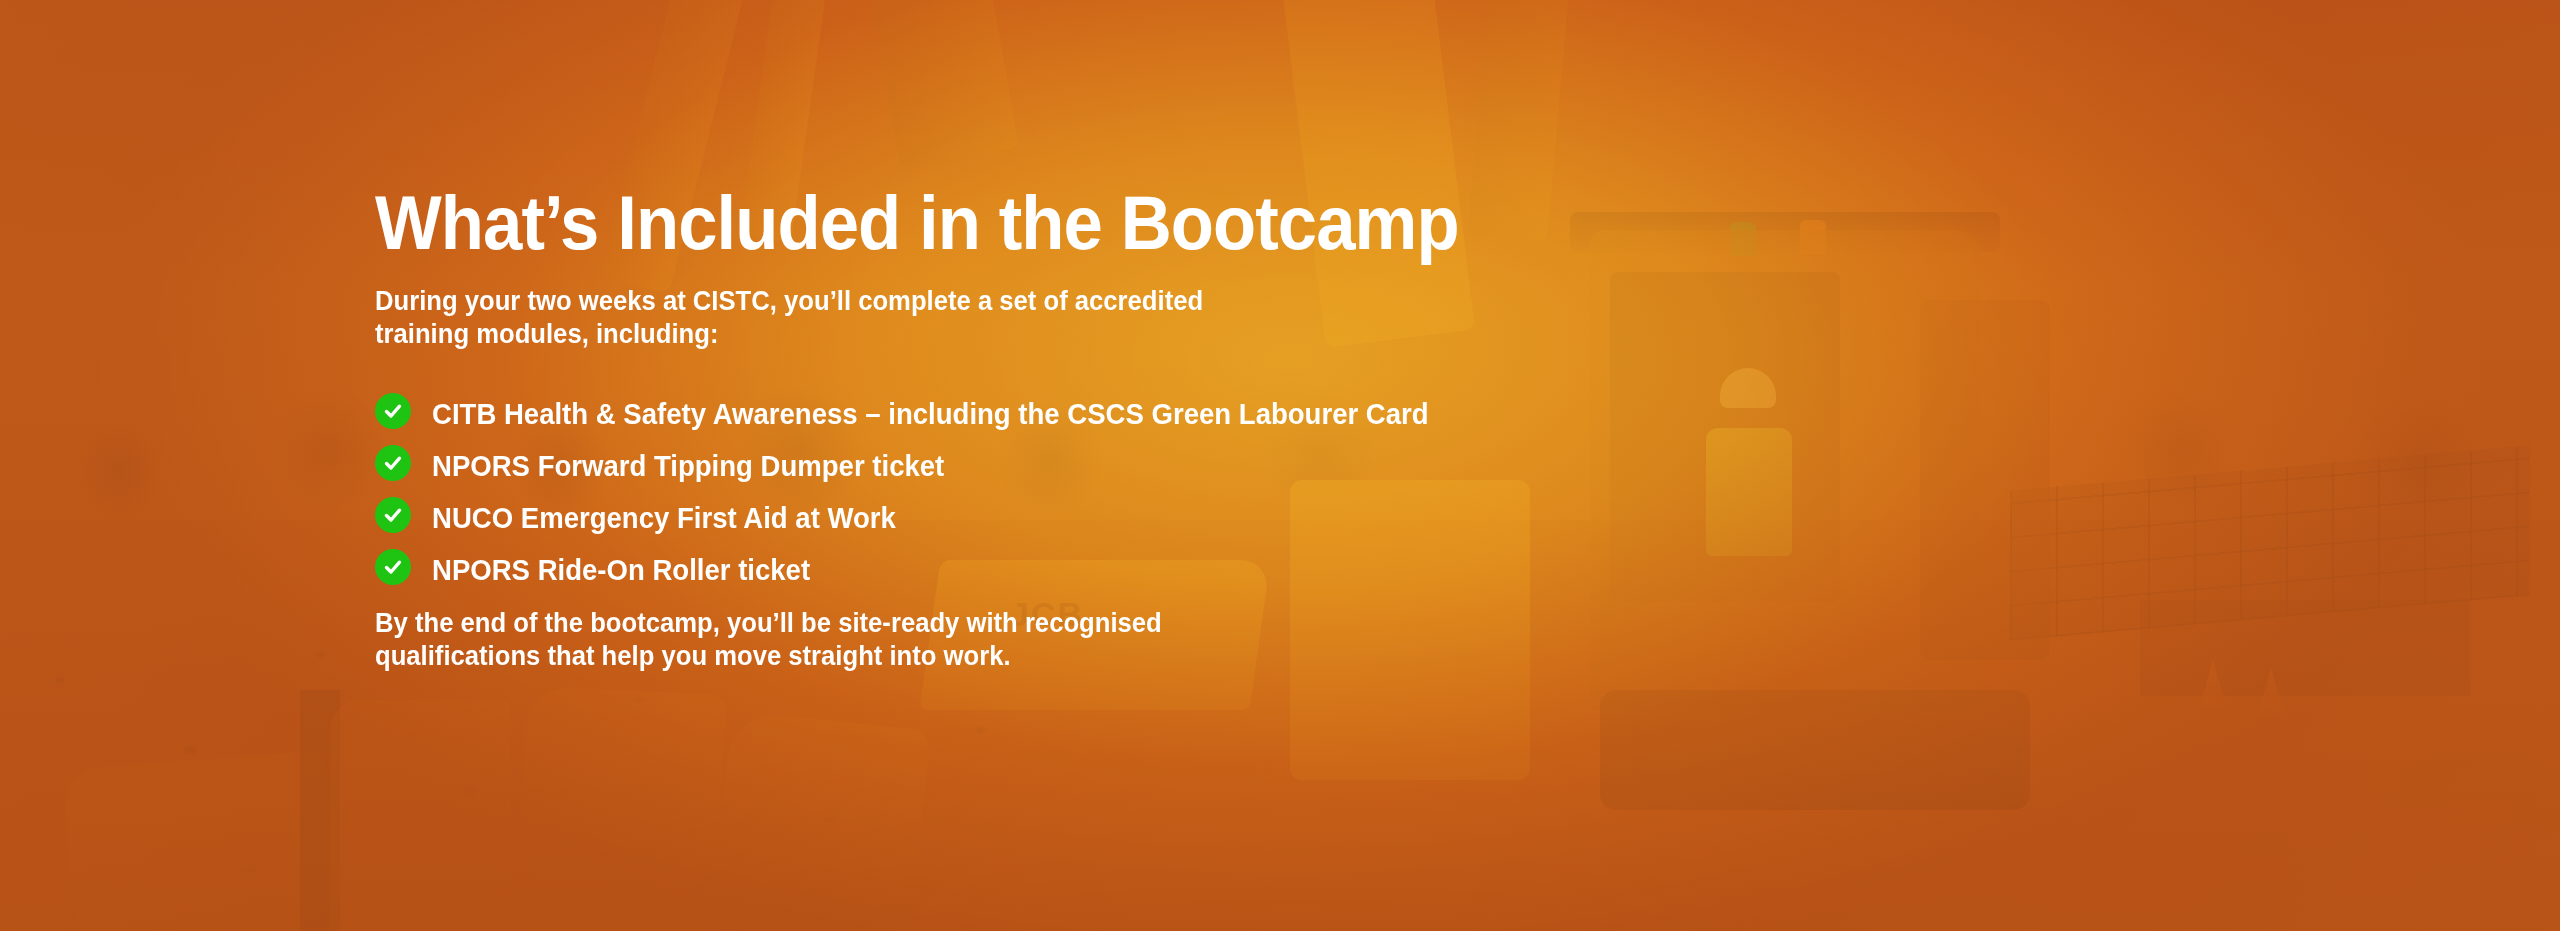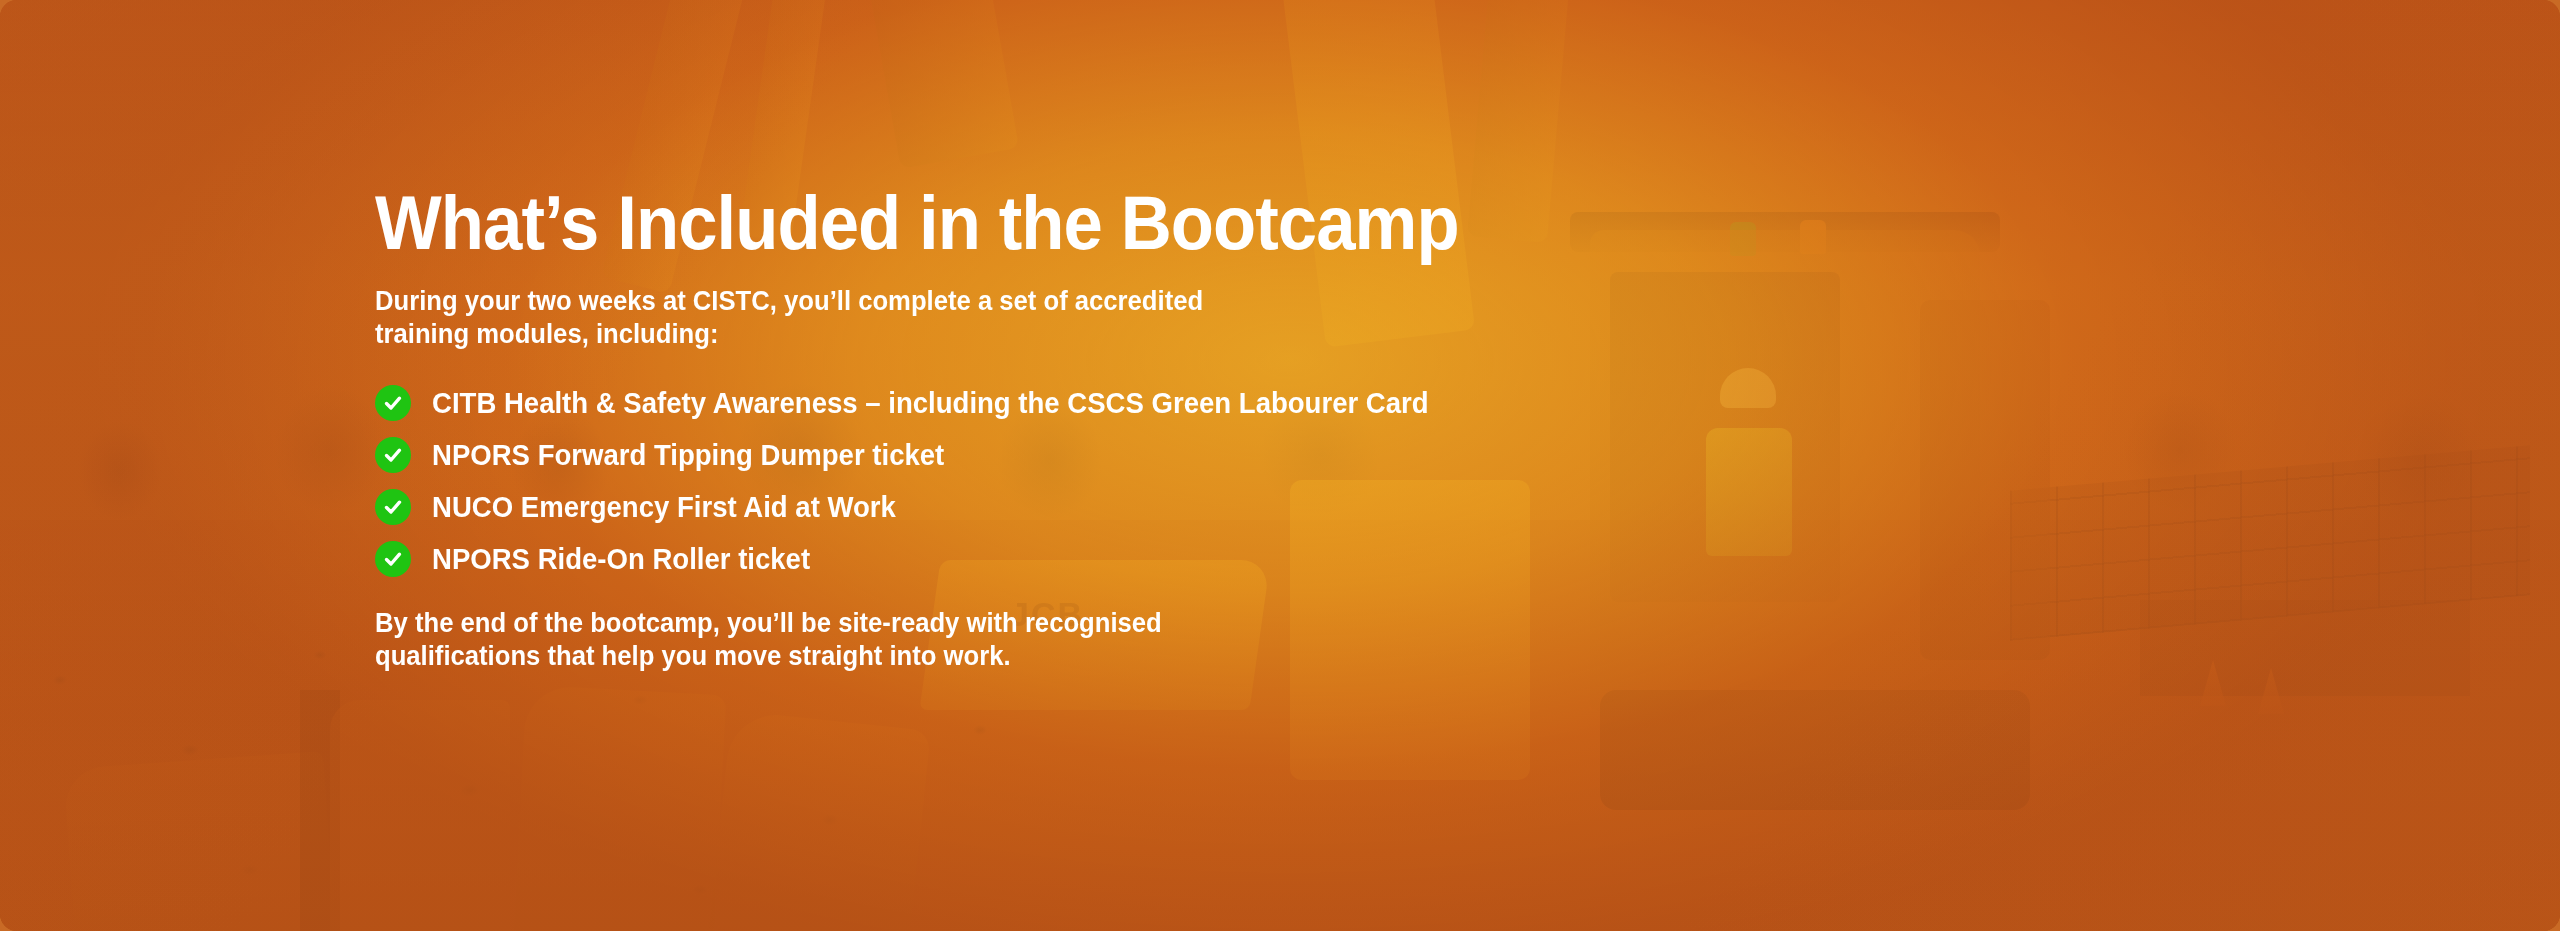--- a/index.html
+++ b/index.html
@@ -9,21 +9,20 @@
     overflow:hidden;
     background:#C96A25;
     font-family:"Liberation Sans", sans-serif;
   }
 
   #hero-banner {
     position:relative;
     width:2560px; height:931px;
     overflow:hidden;
     background:#C96A25;
-    border-radius:17px;
   }
 
   
   .photo-layer { position:absolute; inset:0; overflow:hidden; }
 
   
   .sky {
     position:absolute; left:0; top:0; width:2560px; height:520px;
     background:linear-gradient(180deg,#cf7127 0%,#d98b2a 55%,#d4832a 100%);
   }
@@ -221,21 +220,21 @@
     transform-origin:left center;
     color:#ffffff;
     margin-bottom:26px;
   }
   .hero-sub .l { display:block; }
 
   .checklist { list-style:none; }
 
   .check-item {
     display:flex;
-    align-items:center;
+    align-items:flex-end;
     height:52px;
   }
 
   .check-icon {
     flex:0 0 auto;
     width:36px; height:36px;
     border-radius:50%;
     background:#1FC412;
     display:flex; align-items:center; justify-content:center;
     margin-right:21px;

